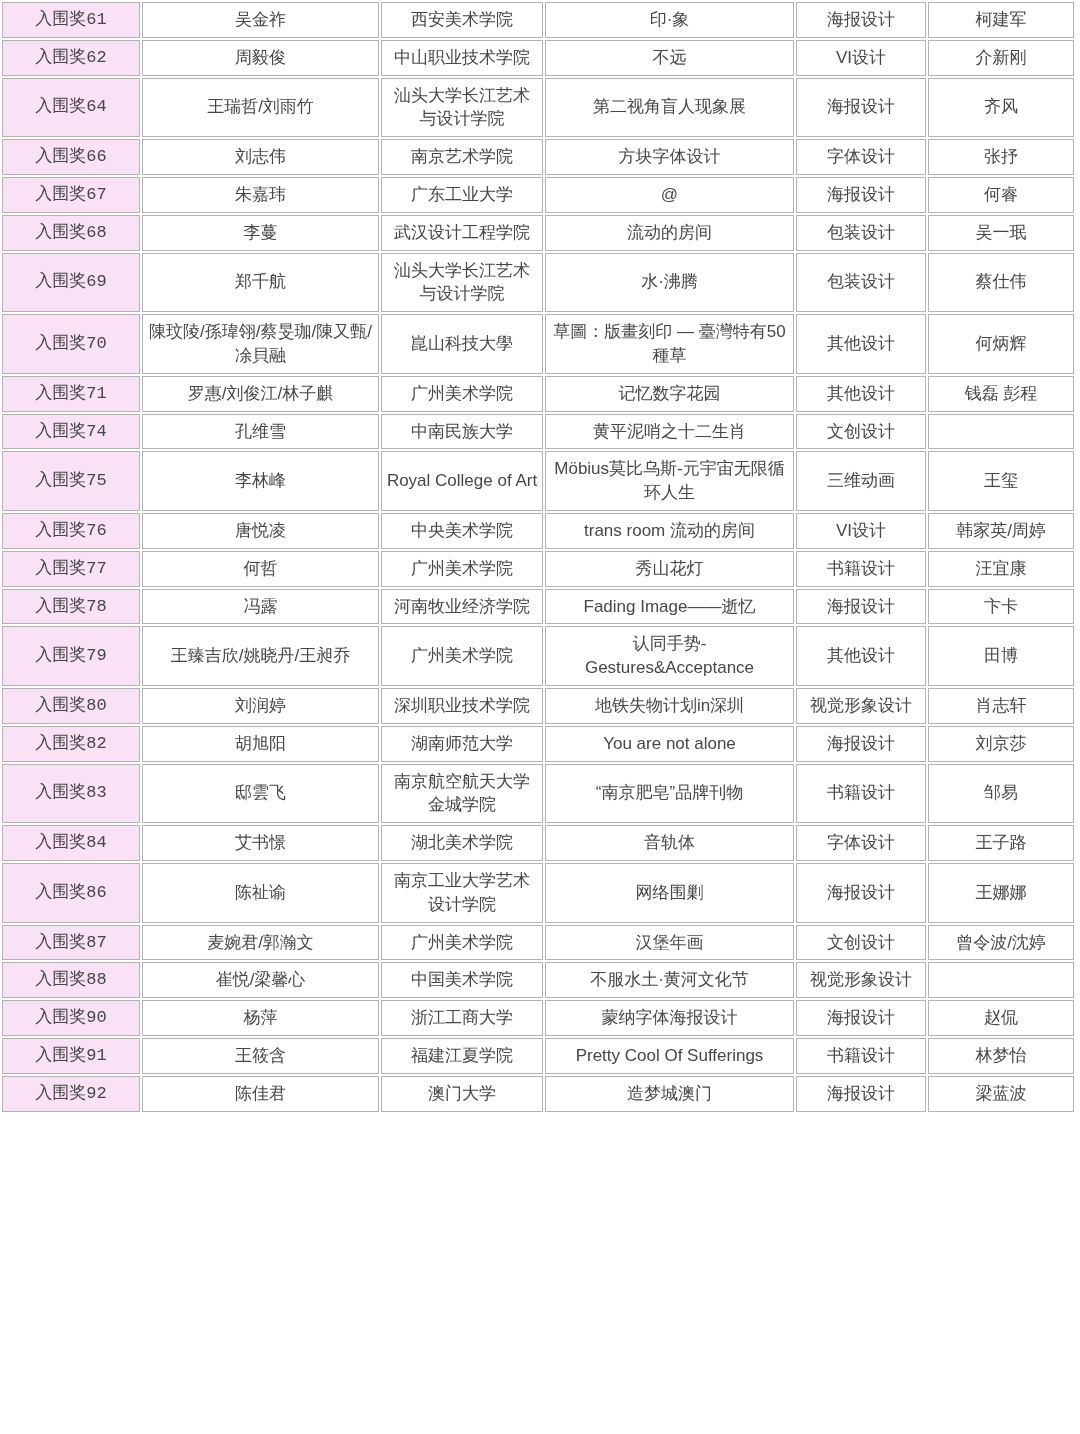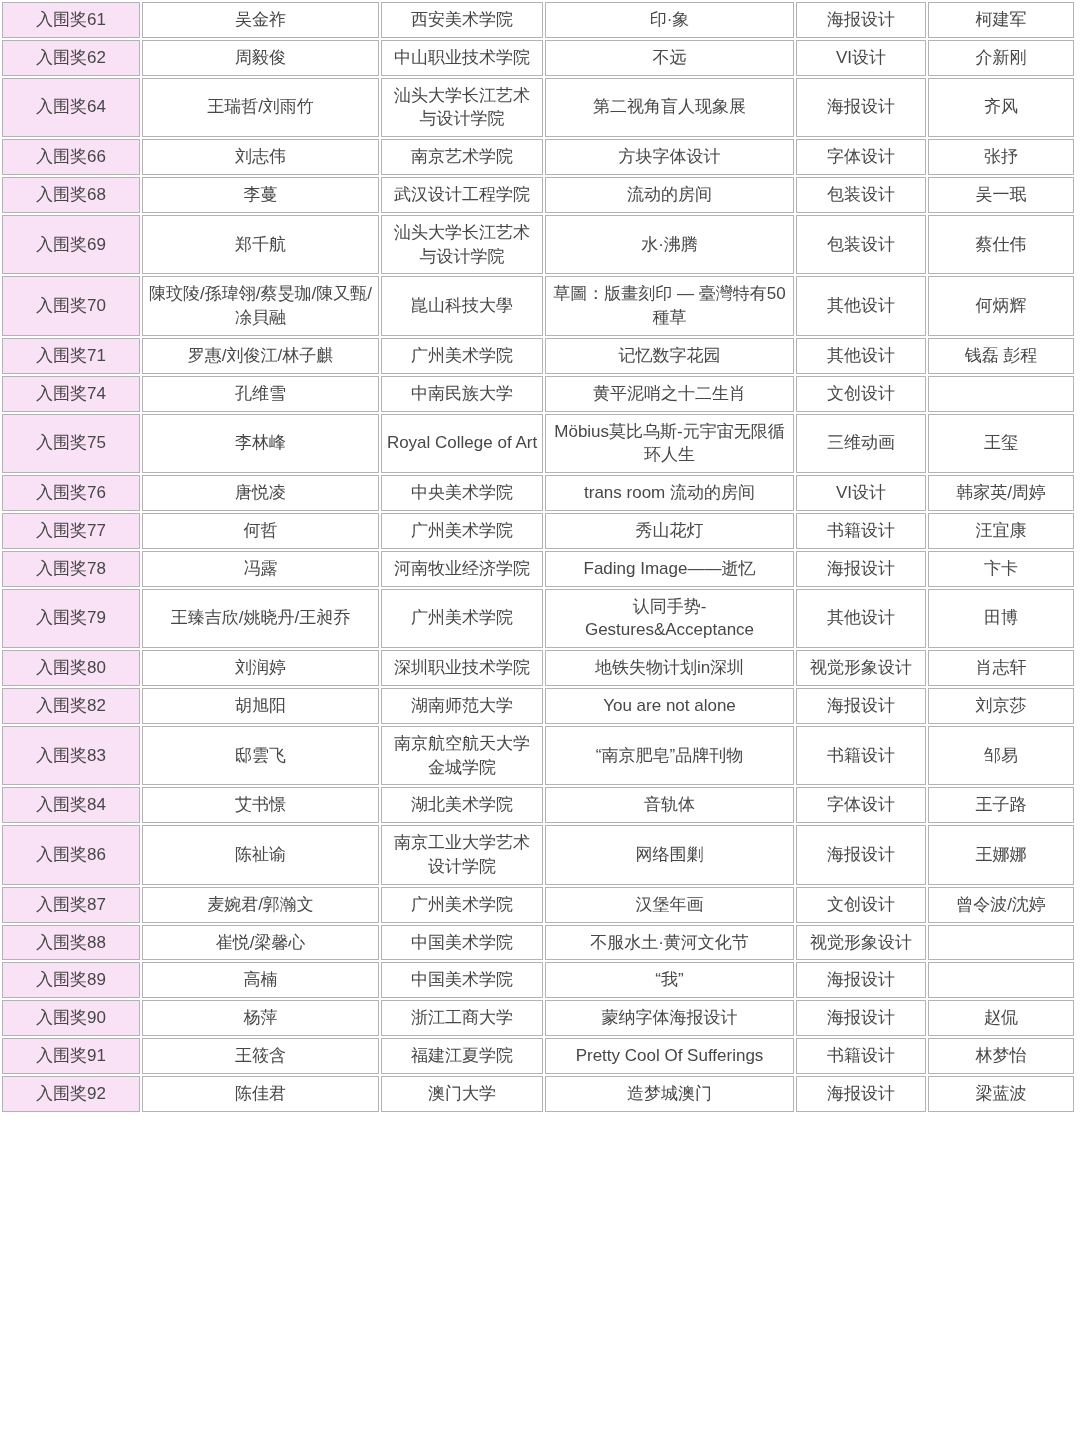--- a/index.html
+++ b/index.html
@@ -23,20 +23,21 @@
     vertical-align: middle;
     font-size: 17px;
     line-height: 1.4;
     color: #474747;
     padding: 5px 4px;
     word-break: break-word;
     overflow-wrap: break-word;
   }
   td.award {
     background: #f9e1f6;
+    font-family: Liberation Mono, monospace;
   }
 </style>
 </head>
 <body>
 
 <table class="awards">
   <colgroup>
     <col style="width:138px">
     <col style="width:237px">
     <col style="width:162px">
@@ -76,20 +77,28 @@
 
   <tr>
     <td class="award">入围奖66</td>
     <td>刘志伟</td>
     <td>南京艺术学院</td>
     <td>方块字体设计</td>
     <td>字体设计</td>
     <td>张抒</td>
   </tr>
 
+  <tr>
+    <td class="award">入围奖67</td>
+    <td>朱嘉玮</td>
+    <td>广东工业大学</td>
+    <td>@</td>
+    <td>海报设计</td>
+    <td>何睿</td>
+  </tr>
 
   <tr>
     <td class="award">入围奖68</td>
     <td>李蔓</td>
     <td>武汉设计工程学院</td>
     <td>流动的房间</td>
     <td>包装设计</td>
     <td>吴一珉</td>
   </tr>
 
@@ -234,28 +243,20 @@
 
   <tr>
     <td class="award">入围奖88</td>
     <td>崔悦/梁馨心</td>
     <td>中国美术学院</td>
     <td>不服水土·黄河文化节</td>
     <td>视觉形象设计</td>
     <td></td>
   </tr>
 
-  <tr>
-    <td class="award">入围奖89</td>
-    <td>高楠</td>
-    <td>中国美术学院</td>
-    <td>“我”</td>
-    <td>海报设计</td>
-    <td></td>
-  </tr>
 
   <tr>
     <td class="award">入围奖90</td>
     <td>杨萍</td>
     <td>浙江工商大学</td>
     <td>蒙纳字体海报设计</td>
     <td>海报设计</td>
     <td>赵侃</td>
   </tr>
 

